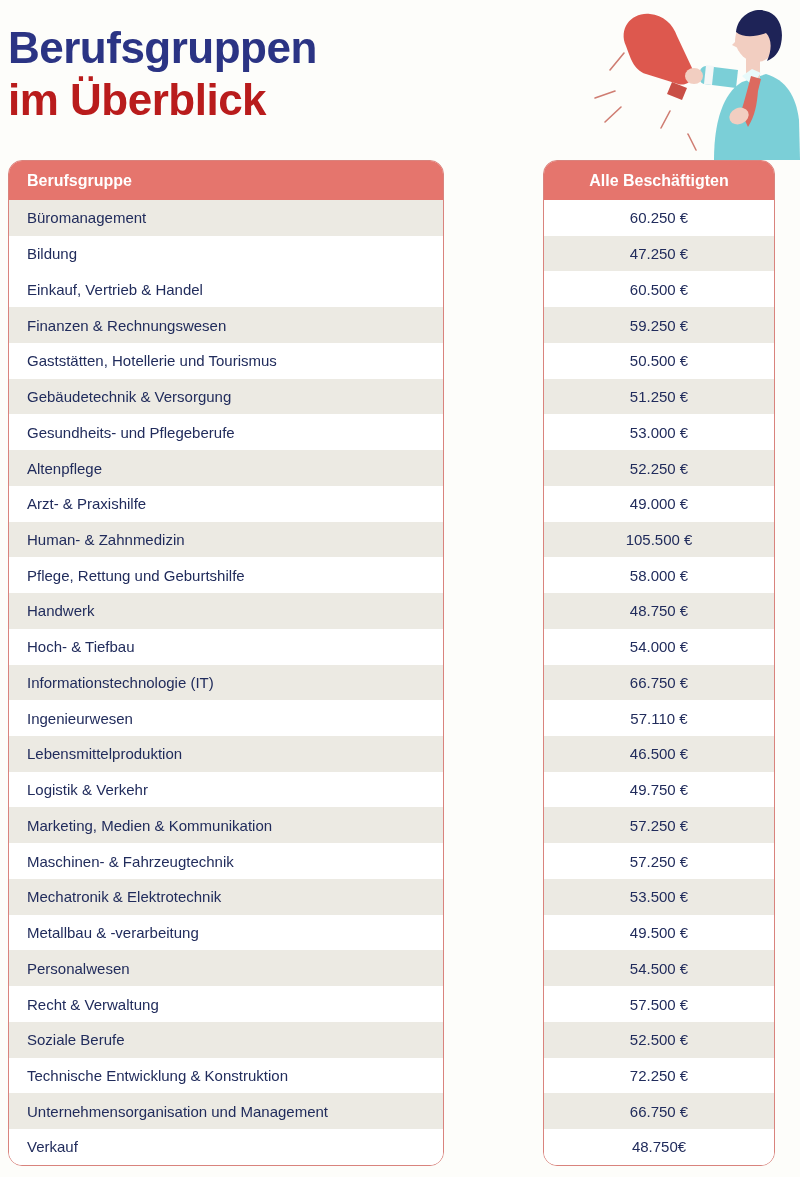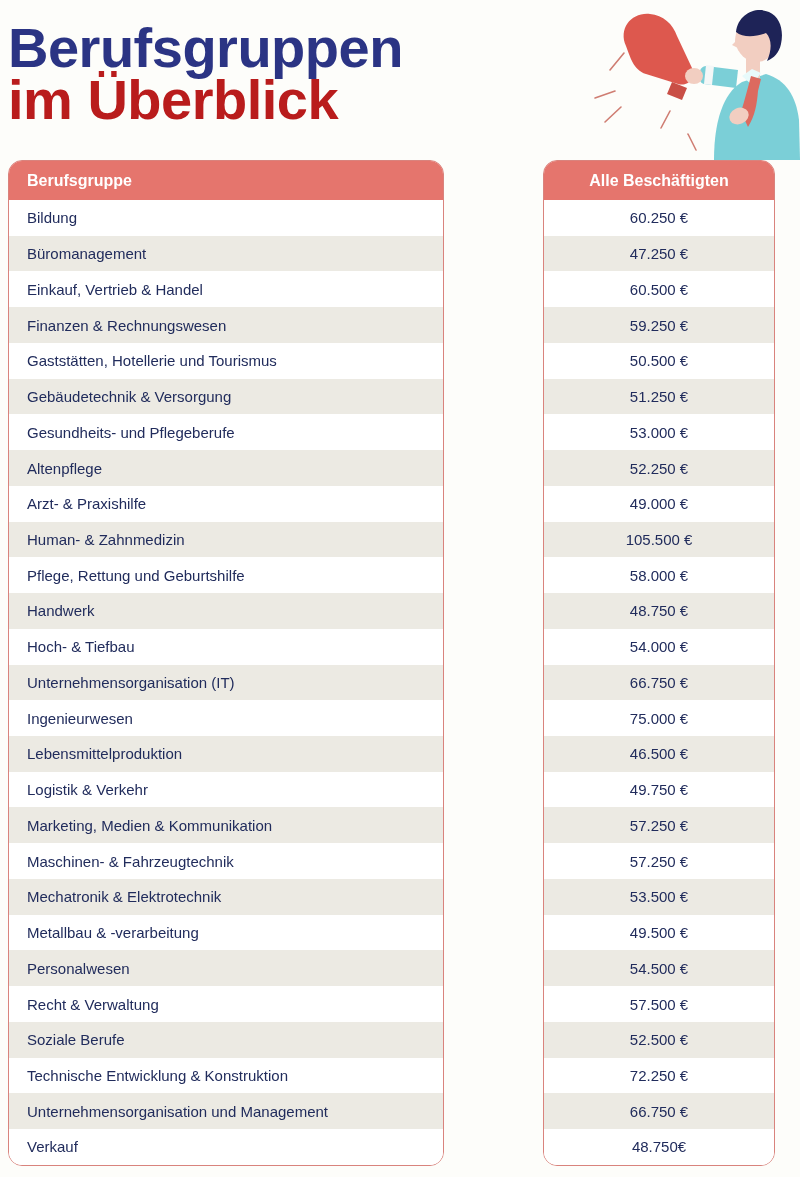--- a/index.html
+++ b/index.html
@@ -7,21 +7,21 @@
   .canvas {
     position:relative;
     width:800px; height:1177px;
     background:#fdfdfa;
     overflow:hidden;
     font-family:"Liberation Sans", sans-serif;
   }
   
   .title {
     position:absolute; left:8px; top:22px;
-    font-size:56px; font-weight:bold; line-height:52px; letter-spacing:-0.5px;
+    font-size:44px; font-weight:bold; line-height:52px; letter-spacing:-0.5px;
   }
   .title .line1 { color:#2b3484; display:block; }
   .title .line2 { color:#b91c1c; display:block; }
 
   
   .illu { position:absolute; top:6px; right:0; width:212px; height:154px; }
 
   
   .panel {
     position:absolute; top:160px; height:1006px;
@@ -100,34 +100,34 @@
 
       <path fill="#dc6a5f" d="M163,70 l10,3 l-3,12 C169,98 167,110 160,121 L153,106 C157,93 160,81 163,70 Z"></path>
 
       <ellipse fill="#f2cec1" cx="151" cy="110" rx="10" ry="8" transform="rotate(-25 151 110)"></ellipse>
     </g>
   </svg>
 
   <section class="panel panel-left">
     <div class="panel-header">Berufsgruppe</div>
     <div class="rows">
+        <div class="row alt">Büromanagement</div>
         <div class="row">Bildung</div>
-        <div class="row alt">Büromanagement</div>
         <div class="row">Einkauf, Vertrieb &amp; Handel</div>
         <div class="row alt">Finanzen &amp; Rechnungswesen</div>
         <div class="row">Gaststätten, Hotellerie und Tourismus</div>
         <div class="row alt">Gebäudetechnik &amp; Versorgung</div>
         <div class="row">Gesundheits- und Pflegeberufe</div>
         <div class="row alt indent">Altenpflege</div>
         <div class="row indent">Arzt- &amp; Praxishilfe</div>
         <div class="row alt indent">Human- &amp; Zahnmedizin</div>
         <div class="row indent">Pflege, Rettung und Geburtshilfe</div>
         <div class="row alt">Handwerk</div>
         <div class="row">Hoch- &amp; Tiefbau</div>
-        <div class="row alt">Unternehmensorganisation (IT)</div>
+        <div class="row alt">Informationstechnologie (IT)</div>
         <div class="row">Ingenieurwesen</div>
         <div class="row alt">Lebensmittelproduktion</div>
         <div class="row">Logistik &amp; Verkehr</div>
         <div class="row alt">Marketing, Medien &amp; Kommunikation</div>
         <div class="row">Maschinen- &amp; Fahrzeugtechnik</div>
         <div class="row alt">Mechatronik &amp; Elektrotechnik</div>
         <div class="row">Metallbau &amp; -verarbeitung</div>
         <div class="row alt">Personalwesen</div>
         <div class="row">Recht &amp; Verwaltung</div>
         <div class="row alt">Soziale Berufe</div>
@@ -147,21 +147,21 @@
         <div class="row">50.500 €</div>
         <div class="row alt">51.250 €</div>
         <div class="row">53.000 €</div>
         <div class="row alt">52.250 €</div>
         <div class="row">49.000 €</div>
         <div class="row alt">105.500 €</div>
         <div class="row">58.000 €</div>
         <div class="row alt">48.750 €</div>
         <div class="row">54.000 €</div>
         <div class="row alt">66.750 €</div>
-        <div class="row">75.000 €</div>
+        <div class="row">57.110 €</div>
         <div class="row alt">46.500 €</div>
         <div class="row">49.750 €</div>
         <div class="row alt">57.250 €</div>
         <div class="row">57.250 €</div>
         <div class="row alt">53.500 €</div>
         <div class="row">49.500 €</div>
         <div class="row alt">54.500 €</div>
         <div class="row">57.500 €</div>
         <div class="row alt">52.500 €</div>
         <div class="row">72.250 €</div>

